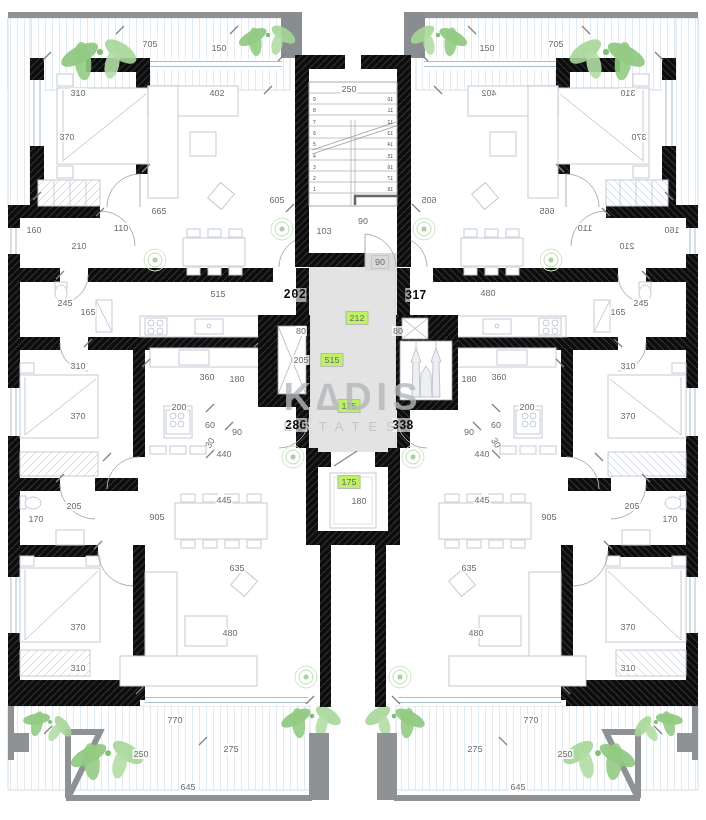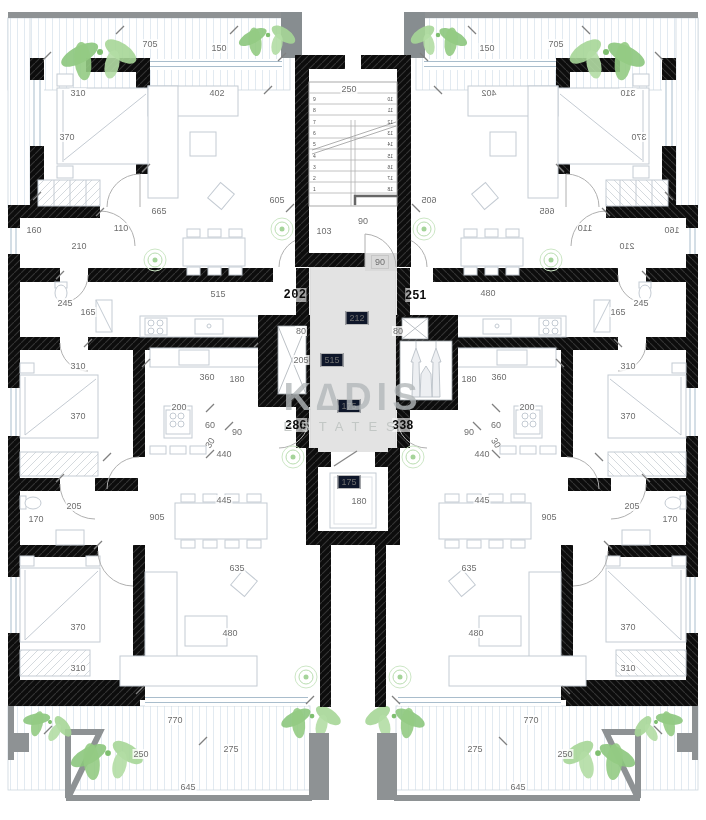--- a/index.html
+++ b/index.html
@@ -4,21 +4,21 @@
 <style>
   html,body{margin:0;padding:0;background:#fff;}
   .stage{position:relative;width:706px;height:820px;background:#ffffff;overflow:hidden;
          font-family:"Liberation Sans",sans-serif;}
   .stage svg{position:absolute;left:0;top:0;}
   #labels{position:absolute;left:0;top:0;width:706px;height:820px;pointer-events:none;}
   .dim{position:absolute;font:9px "Liberation Sans",sans-serif;color:#6e6e6e;
        transform:translate(-50%,-50%);white-space:nowrap;line-height:10px;
        background:rgba(255,255,255,.8);padding:0 1px;}
   .dim.m{transform:translate(-50%,-50%) scaleX(-1);}
-  .dim.chip-w{border:1px solid #b9b9b9;background:#0f172a;padding:1px 3px;}
+  .dim.chip-w{border:1px solid #b9b9b9;background:#bef264;padding:1px 3px;}
   .dim.chip-g{border:1px solid #c6c6c6;background:#d9d9d9;padding:1px 3px;}
   .unit{position:absolute;font:bold 12px "Liberation Sans",sans-serif;color:#0b0b0b;
         transform:translate(-50%,-50%);letter-spacing:.5px;background:rgba(255,255,255,.6);}
   .watermark{position:absolute;left:353px;top:378px;transform:translate(-50%,0);
              text-align:left;pointer-events:none;}
   .wm1{font:bold 38px "Liberation Sans",sans-serif;color:#b3b8ba;letter-spacing:5px;
        opacity:.8;line-height:38px;}
   .wm2{font:13px "Liberation Sans",sans-serif;color:#bfc4c2;letter-spacing:9px;
        margin-top:3px;opacity:.9;}
 </style>
@@ -412,21 +412,21 @@
       <div class="dim" style="left: 670px; top: 519px;">170</div>
       <div class="dim" style="left: 469px; top: 568px;">635</div>
       <div class="dim" style="left: 628px; top: 627px;">370</div>
       <div class="dim" style="left: 476px; top: 633px;">480</div>
       <div class="dim" style="left: 628px; top: 668px;">310</div>
       <div class="dim" style="left: 531px; top: 720px;">770</div>
       <div class="dim" style="left: 565px; top: 754px;">250</div>
       <div class="dim" style="left: 475px; top: 749px;">275</div>
       <div class="dim" style="left: 518px; top: 787px;">645</div>
       <div class="unit" style="left: 295px; top: 295px; font-family: Liberation Mono, monospace;">202</div>
-      <div class="unit" style="left: 416px; top: 295px;">251</div>
+      <div class="unit" style="left: 416px; top: 295px;">317</div>
       <div class="unit" style="left: 296px; top: 425px;">286</div>
       <div class="unit" style="left: 403px; top: 425px;">338</div>
     </div>
 
 <div class="watermark">
   <div class="wm1">K∆DIS</div>
   <div class="wm2">ESTATES</div>
 </div>
 
 </div>

